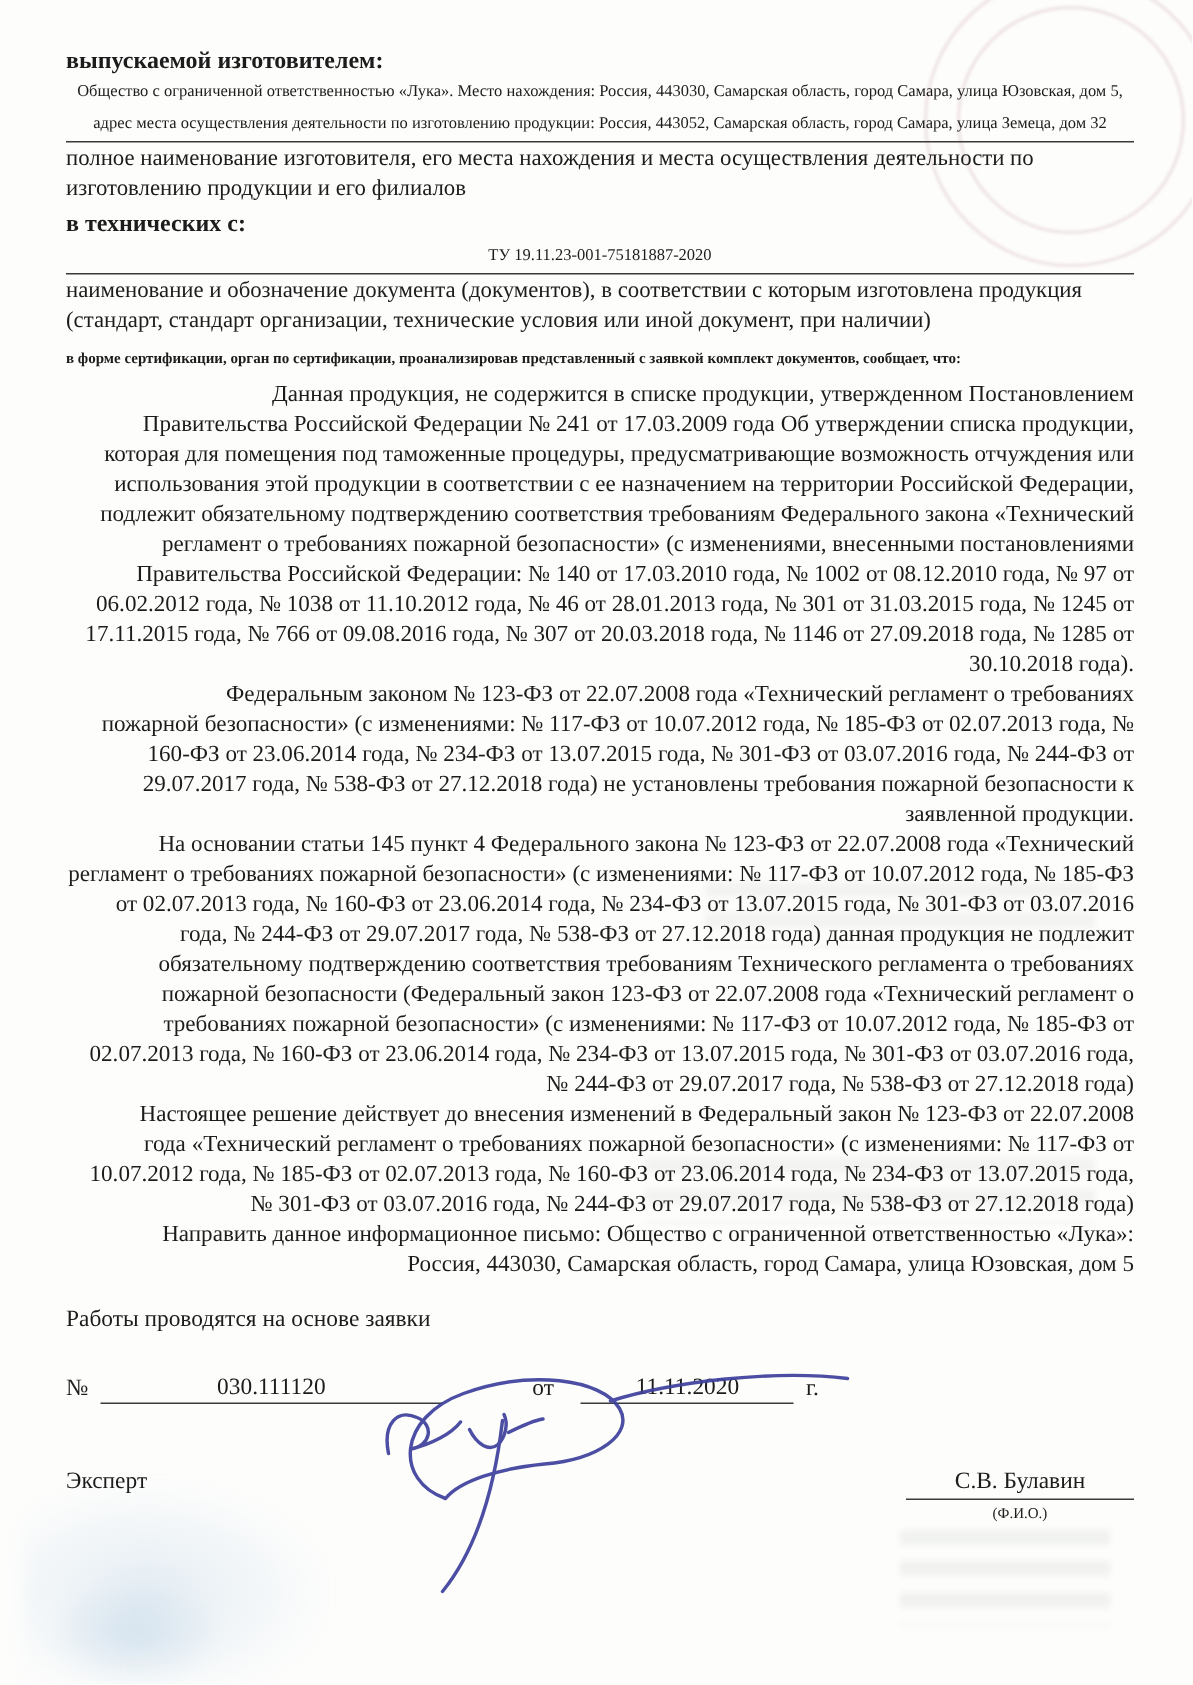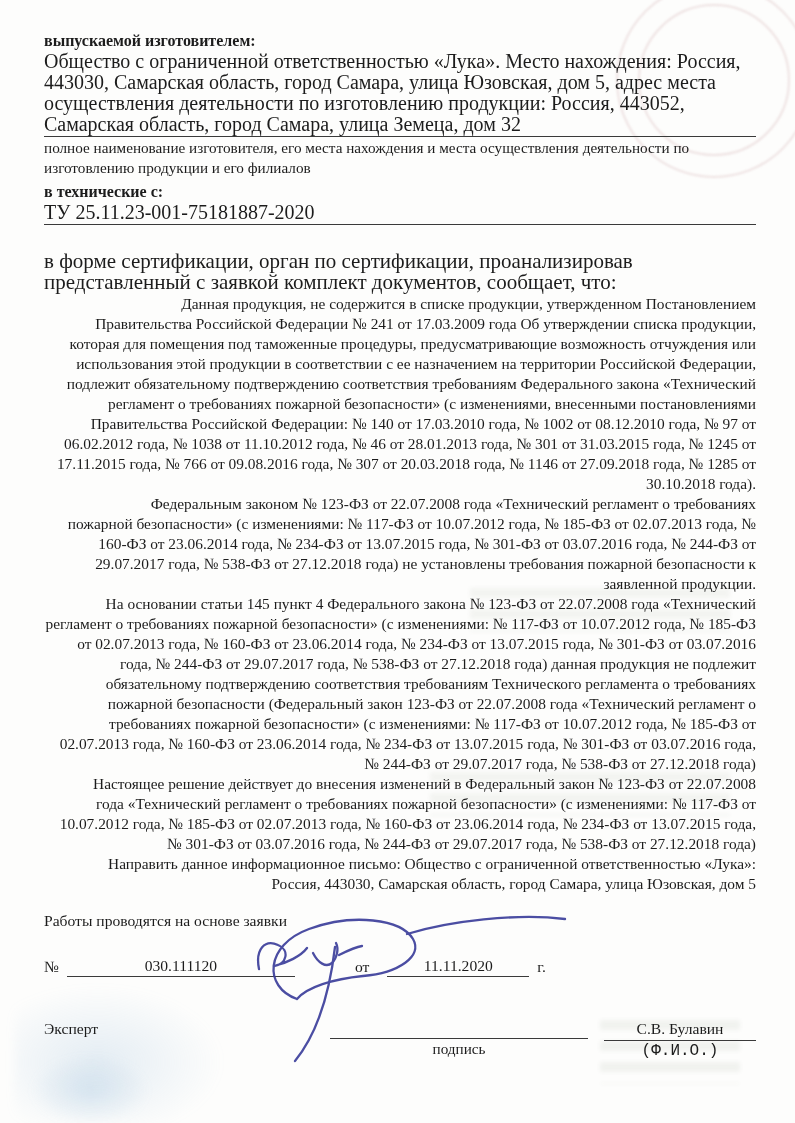--- a/index.html
+++ b/index.html
@@ -6,41 +6,41 @@
   .page{
     position:relative;
     width:795px;height:1123px;
     background:#fdfdfc;
     overflow:hidden;
     font-family:"Liberation Serif","DejaVu Serif",serif;
     color:#1c1c1c;
   }
   .content{position:absolute;left:44px;top:30px;width:712px;}
   .bold-label{font-weight:bold;font-size:16px;line-height:21px;}
-  .field-block{font-size:20px;line-height:21px;border-bottom:1.4px solid #3a3a3a;padding-bottom:1px;}
+  .field-block{font-size:11px;line-height:21px;border-bottom:1.4px solid #3a3a3a;padding-bottom:1px;text-align:center;}
   .caption{font-size:15.2px;line-height:20px;margin:1px 0 2px 0;}
   .accord-label{margin-top:3px;}
-  .statement-heading{font-weight:normal;font-size:21px;line-height:20.5px;margin-top:26px;}
+  .statement-heading{font-weight:bold;font-size:10px;line-height:20.5px;margin-top:6px;}
   .doc-body{margin-top:2px;}
   .doc-body p{margin:0;font-size:15.4px;line-height:20px;text-indent:40px;text-align:right;}
   .basis{margin-top:16px;font-size:15.6px;line-height:21px;}
   .num-row{display:flex;align-items:flex-end;margin-top:24px;font-size:15.6px;line-height:21px;}
   .u-line{border-bottom:1.4px solid #3a3a3a;text-align:center;display:inline-block;}
   .num-line{width:228px;margin-left:8px;}
   .from-label{margin-left:60px;}
   .date-line{width:142px;margin-left:18px;}
   .year-suffix{margin-left:8px;}
   .sign-row{display:flex;align-items:flex-start;margin-top:41px;font-size:15.6px;line-height:21px;}
   .role-label{width:90px;}
   .sig-col{margin-left:196px;width:258px;text-align:center;}
   .sig-space{height:20px;border-bottom:1.4px solid #3a3a3a;}
   .sig-caption{font-size:15.2px;line-height:20px;}
   .name-col{margin-left:auto;width:152px;text-align:center;}
   .name-value{border-bottom:1.4px solid #3a3a3a;padding-bottom:1px;}
-  .name-caption{font-size:16px;line-height:20px;font-family:Liberation Mono, monospace;}
+  .name-caption{font-size:10px;line-height:20px;}
   
   .stamp-ring{position:absolute;border-radius:50%;border:2px solid rgba(196,148,152,0.25);filter:blur(1px);pointer-events:none;}
   .stamp-outer{left:616px;top:-18px;width:192px;height:192px;}
   .stamp-inner{left:638px;top:4px;width:148px;height:148px;}
   .ink-stain{position:absolute;pointer-events:none;filter:blur(5px);}
   .stain-a{left:14px;top:985px;width:210px;height:140px;
     background:radial-gradient(ellipse at 40% 55%, rgba(140,180,215,0.22), rgba(140,180,215,0.0) 70%);}
   .stain-b{left:30px;top:1055px;width:120px;height:70px;
     background:radial-gradient(ellipse at 50% 50%, rgba(120,170,210,0.20), rgba(120,170,210,0.0) 70%);}
   .ghost{position:absolute;pointer-events:none;opacity:0.06;filter:blur(2px);
@@ -64,22 +64,23 @@
   <div class="ghost ghost-a"></div>
   <div class="ghost ghost-b"></div>
   <div class="ghost ghost-c"></div>
 
   <div class="content">
 
     <div class="bold-label">выпускаемой изготовителем:</div>
     <div class="field-block">Общество с ограниченной ответственностью «Лука». Место нахождения: Россия, 443030, Самарская область, город Самара, улица Юзовская, дом 5, адрес места осуществления деятельности по изготовлению продукции: Россия, 443052, Самарская область, город Самара, улица Земеца, дом 32</div>
     <div class="caption">полное наименование изготовителя, его места нахождения и места осуществления деятельности по изготовлению продукции и его филиалов</div>
 
-    <div class="bold-label accord-label">в технические с:</div>
-    <div class="field-block">ТУ 25.11.23-001-75181887-2020</div>
+    <div class="bold-label accord-label">в технических с:</div>
+    <div class="field-block">ТУ 19.11.23-001-75181887-2020</div>
+    <div class="caption">наименование и обозначение документа (документов), в соответствии с которым изготовлена продукция (стандарт, стандарт организации, технические условия или иной документ, при наличии)</div>
 
     <div class="statement-heading">в форме сертификации, орган по сертификации, проанализировав представленный с заявкой комплект документов, сообщает, что:</div>
 
     <div class="doc-body">
       <p>Данная продукция, не содержится в списке продукции, утвержденном Постановлением Правительства Российской Федерации № 241 от 17.03.2009 года Об утверждении списка продукции, которая для помещения под таможенные процедуры, предусматривающие возможность отчуждения или использования этой продукции в соответствии с ее назначением на территории Российской Федерации, подлежит обязательному подтверждению соответствия требованиям Федерального закона «Технический регламент о требованиях пожарной безопасности» (с изменениями, внесенными постановлениями Правительства Российской Федерации: № 140 от 17.03.2010 года, № 1002 от 08.12.2010 года, № 97 от 06.02.2012 года, № 1038 от 11.10.2012 года, № 46 от 28.01.2013 года, № 301 от 31.03.2015 года, № 1245 от 17.11.2015 года, № 766 от 09.08.2016 года, № 307 от 20.03.2018 года, № 1146 от 27.09.2018 года, № 1285 от 30.10.2018 года).</p>
       <p>Федеральным законом № 123-ФЗ от 22.07.2008 года «Технический регламент о требованиях пожарной безопасности» (с изменениями: № 117-ФЗ от 10.07.2012 года, № 185-ФЗ от 02.07.2013 года, № 160-ФЗ от 23.06.2014 года, № 234-ФЗ от 13.07.2015 года, № 301-ФЗ от 03.07.2016 года, № 244-ФЗ от 29.07.2017 года, № 538-ФЗ от 27.12.2018 года) не установлены требования пожарной безопасности к заявленной продукции.</p>
       <p>На основании статьи 145 пункт 4 Федерального закона № 123-ФЗ от 22.07.2008 года «Технический регламент о требованиях пожарной безопасности» (с изменениями: № 117-ФЗ от 10.07.2012 года, № 185-ФЗ от 02.07.2013 года, № 160-ФЗ от 23.06.2014 года, № 234-ФЗ от 13.07.2015 года, № 301-ФЗ от 03.07.2016 года, № 244-ФЗ от 29.07.2017 года, № 538-ФЗ от 27.12.2018 года) данная продукция не подлежит обязательному подтверждению соответствия требованиям Технического регламента о требованиях пожарной безопасности (Федеральный закон 123-ФЗ от 22.07.2008 года «Технический регламент о требованиях пожарной безопасности» (с изменениями: № 117-ФЗ от 10.07.2012 года, № 185-ФЗ от 02.07.2013 года, № 160-ФЗ от 23.06.2014 года, № 234-ФЗ от 13.07.2015 года, № 301-ФЗ от 03.07.2016 года, № 244-ФЗ от 29.07.2017 года, № 538-ФЗ от 27.12.2018 года)</p>
       <p>Настоящее решение действует до внесения изменений в Федеральный закон № 123-ФЗ от 22.07.2008 года «Технический регламент о требованиях пожарной безопасности» (с изменениями: № 117-ФЗ от 10.07.2012 года, № 185-ФЗ от 02.07.2013 года, № 160-ФЗ от 23.06.2014 года, № 234-ФЗ от 13.07.2015 года, № 301-ФЗ от 03.07.2016 года, № 244-ФЗ от 29.07.2017 года, № 538-ФЗ от 27.12.2018 года)</p>
       <p>Направить данное информационное письмо: Общество с ограниченной ответственностью «Лука»: Россия, 443030, Самарская область, город Самара, улица Юзовская, дом 5</p>
     </div>
@@ -89,24 +90,20 @@
     <div class="num-row">
       <span>№</span>
       <span class="u-line num-line">030.111120</span>
       <span class="from-label">от</span>
       <span class="u-line date-line">11.11.2020</span>
       <span class="year-suffix">г.</span>
     </div>
 
     <div class="sign-row">
       <div class="role-label">Эксперт</div>
-      <div class="sig-col">
-        <div class="sig-space"></div>
-        <div class="sig-caption">подпись</div>
-      </div>
       <div class="name-col">
         <div class="name-value">С.В. Булавин</div>
         <div class="name-caption">(Ф.И.О.)</div>
       </div>
     </div>
 
   </div>
 
   <svg class="signature-svg" viewBox="0 0 340 178" fill="none" xmlns="http://www.w3.org/2000/svg">
     <g stroke="#3c3f9b" stroke-width="2.3" stroke-linecap="round" stroke-linejoin="round" opacity="0.92">

